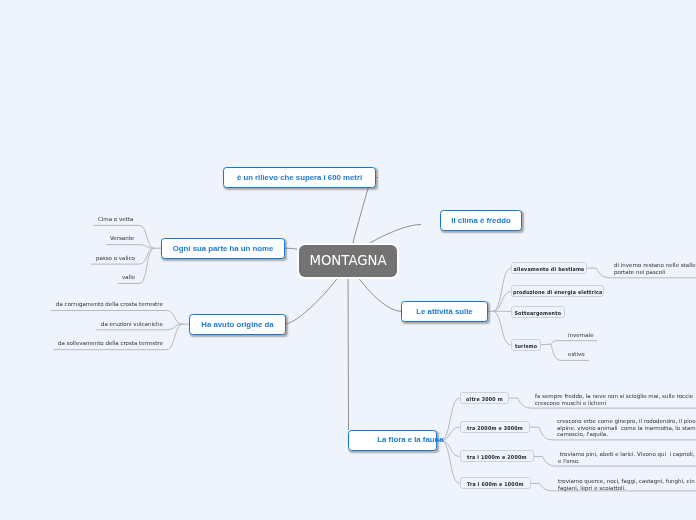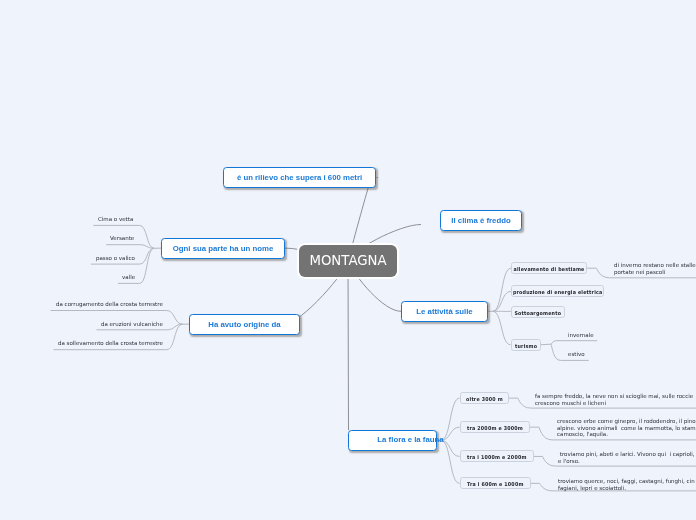--- a/index.html
+++ b/index.html
@@ -75,21 +75,21 @@
       <path d="M508.5,398.15 L517.8,398.15 C518.4,398.15 520.4,408.1 530.9,408.1 L696,408.1" fill="none" stroke="#b5b8bf" stroke-width="1"></path>
       <path d="M529.6,427.15 L538.9,427.15 C539.5,427.15 541.5,439.9 552,439.9 L696,439.9" fill="none" stroke="#b5b8bf" stroke-width="1"></path>
       <path d="M533.2,456.45 L542.5,456.45 C543.1,456.45 545.1,466.1 555.6,466.1 L696,466.1" fill="none" stroke="#b5b8bf" stroke-width="1"></path>
       <path d="M530.3000000000001,483.34999999999997 L539.6,483.34999999999997 C540.2,483.34999999999997 542.2,490.9 552.7,490.9 L696,490.9" fill="none" stroke="#b5b8bf" stroke-width="1"></path>
     </svg>
   <div id="nodes">
       <div class="node root" style="left: 299px; top: 245px; width: 98px; height: 32px;">MONTAGNA</div>
       <div class="node lvl1" style="left: 223px; top: 166.6px; width: 153px; height: 21.2px;">é un rilievo che supera i 600 metri</div>
       <div class="node lvl1" style="left: 421px; top: 210px; width: 82px; height: 21px; margin-left: 19px;">Il clima è freddo</div>
       <div class="node lvl1" style="left: 161px; top: 237.6px; width: 124px; height: 21.1px;">Ogni sua parte ha un nome</div>
-      <div class="node lvl1" style="left: 189px; top: 313.6px; width: 111px; height: 21.1px;">Ha avuto origine da</div>
+      <div class="node lvl1" style="left: 189px; top: 313.6px; width: 97px; height: 21.1px;">Ha avuto origine da</div>
       <div class="node lvl1" style="left: 401px; top: 300.8px; width: 87px; height: 21px;">Le attività sulle</div>
       <div class="node lvl1" style="left: 348px; top: 430.2px; width: 89px; height: 20.7px; padding-left: 36px;">La flora e la fauna</div>
       <div class="leaf" style="left: 98.3px; top: 216.8px;">Cima o vetta</div>
       <div class="leaf" style="left: 109.7px; top: 236.1px;">Versante</div>
       <div class="leaf" style="left: 95.9px; top: 255.5px;">passo o valico</div>
       <div class="leaf" style="left: 121.5px; top: 274.8px;">valle</div>
       <div class="leaf" style="left: 55.5px; top: 302.4px;">da corrugamento della crosta terrestre</div>
       <div class="leaf" style="left: 101.4px; top: 321.7px;">da eruzioni vulcaniche</div>
       <div class="leaf" style="left: 57.5px; top: 341.3px;">da sollevamento della crosta terrestre</div>
       <div class="leaf" style="left: 567.9px; top: 332.6px;">invernale</div>

